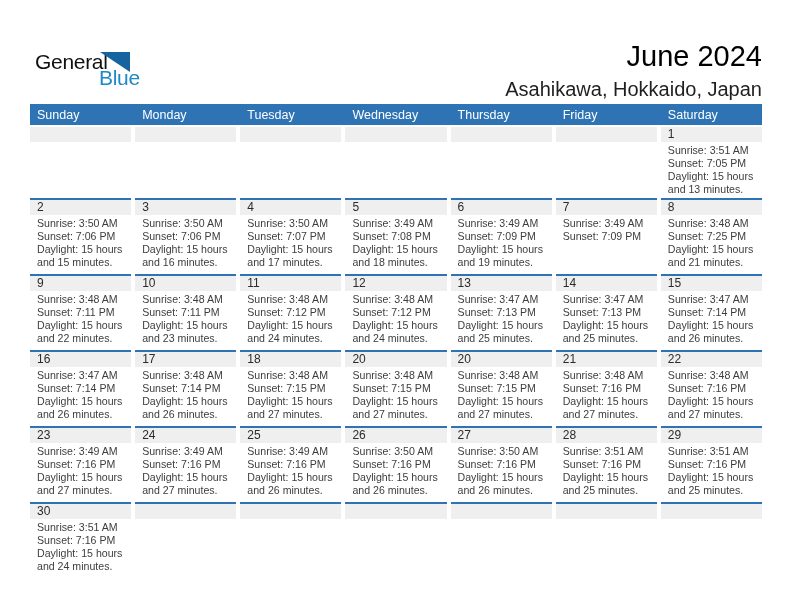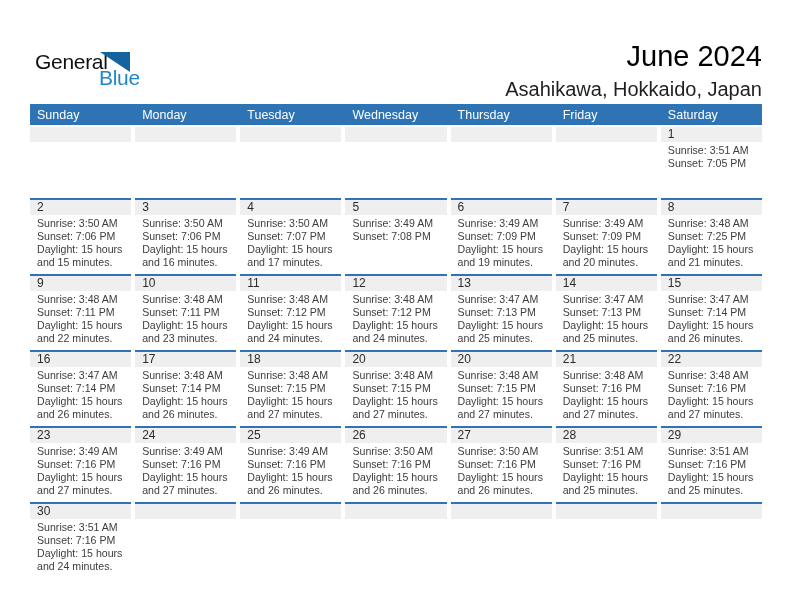--- a/index.html
+++ b/index.html
@@ -132,20 +132,21 @@
             <div class="day-num"></div>
           </div>
           <div class="day-cell">
             <div class="day-num"></div>
           </div>
           <div class="day-cell">
             <div class="day-num">1</div>
             <div class="day-details">
               <div>Sunrise: 3:51 AM</div>
               <div>Sunset: 7:05 PM</div>
+              <div>Daylight: 15 hours and 13 minutes.</div>
             </div>
           </div>
         </div>
         <div class="week-row bordered">
           <div class="day-cell">
             <div class="day-num">2</div>
             <div class="day-details">
               <div>Sunrise: 3:50 AM</div>
               <div>Sunset: 7:06 PM</div>
               <div>Daylight: 15 hours and 15 minutes.</div>
@@ -165,36 +166,36 @@
               <div>Sunrise: 3:50 AM</div>
               <div>Sunset: 7:07 PM</div>
               <div>Daylight: 15 hours and 17 minutes.</div>
             </div>
           </div>
           <div class="day-cell">
             <div class="day-num">5</div>
             <div class="day-details">
               <div>Sunrise: 3:49 AM</div>
               <div>Sunset: 7:08 PM</div>
+              <div>Daylight: 15 hours and 18 minutes.</div>
             </div>
           </div>
           <div class="day-cell">
             <div class="day-num">6</div>
             <div class="day-details">
               <div>Sunrise: 3:49 AM</div>
               <div>Sunset: 7:09 PM</div>
               <div>Daylight: 15 hours and 19 minutes.</div>
             </div>
           </div>
           <div class="day-cell">
             <div class="day-num">7</div>
             <div class="day-details">
               <div>Sunrise: 3:49 AM</div>
               <div>Sunset: 7:09 PM</div>
-              <div>Daylight: 15 hours and 20 minutes.</div>
             </div>
           </div>
           <div class="day-cell">
             <div class="day-num">8</div>
             <div class="day-details">
               <div>Sunrise: 3:48 AM</div>
               <div>Sunset: 7:25 PM</div>
               <div>Daylight: 15 hours and 21 minutes.</div>
             </div>
           </div>

